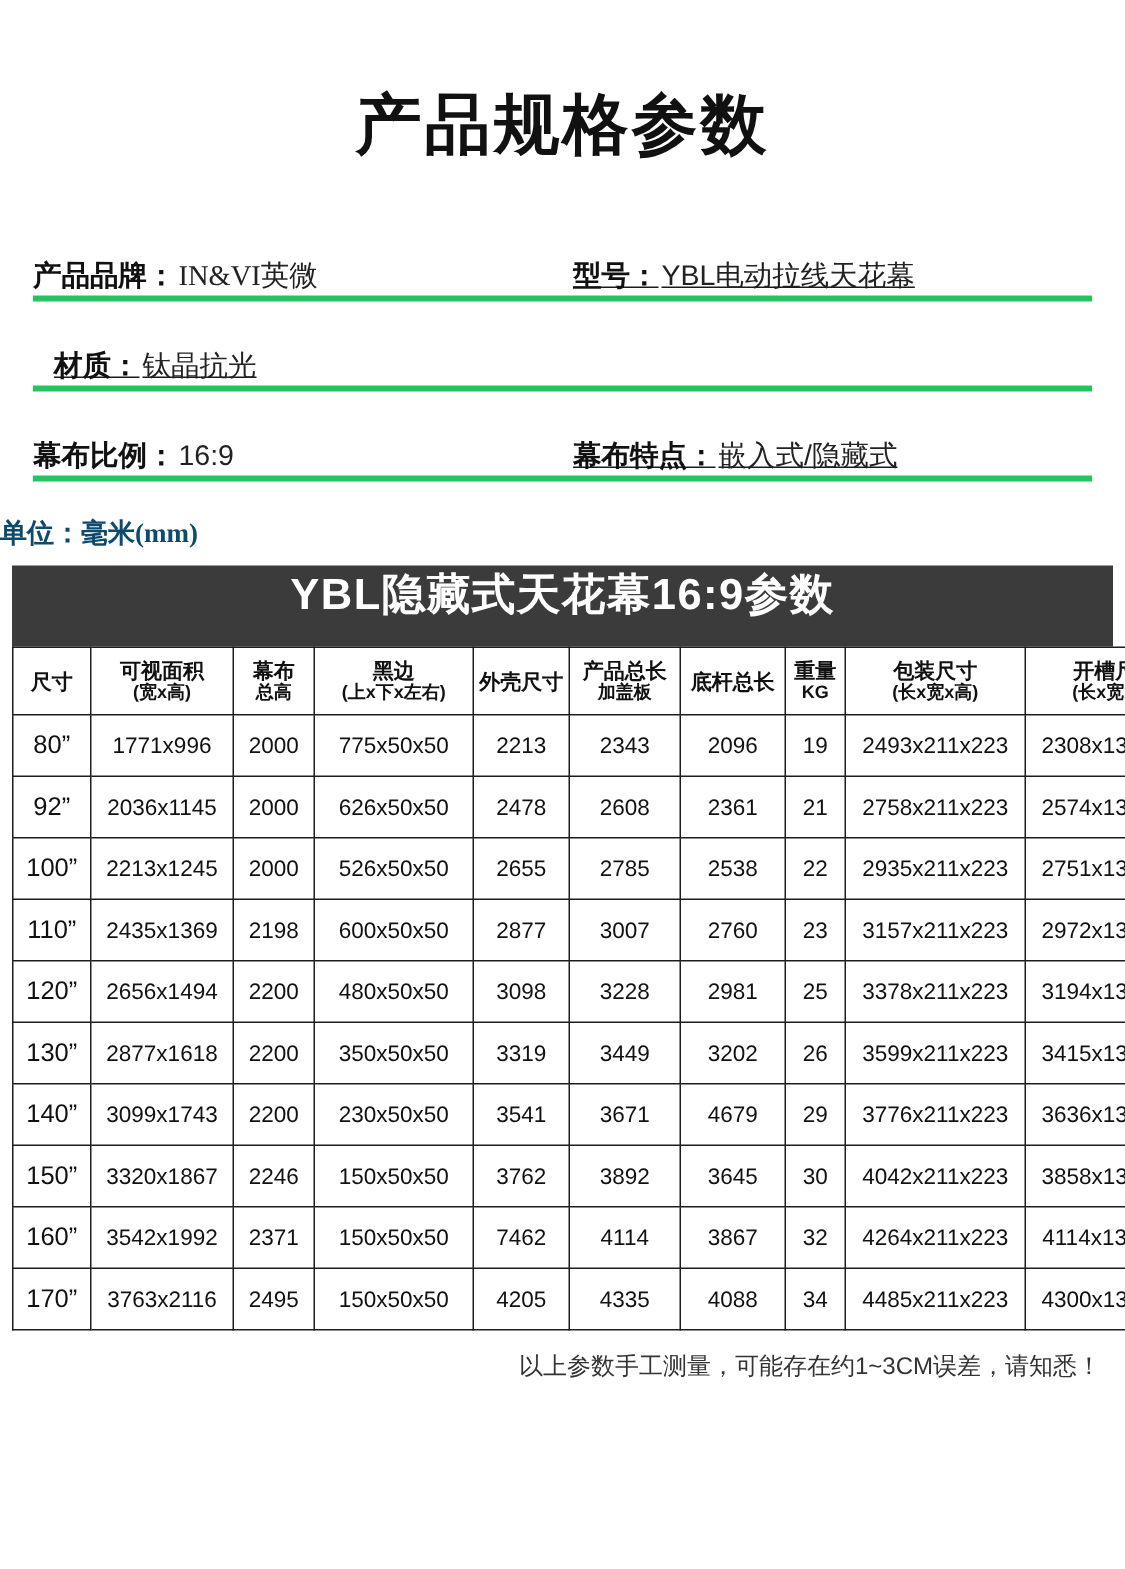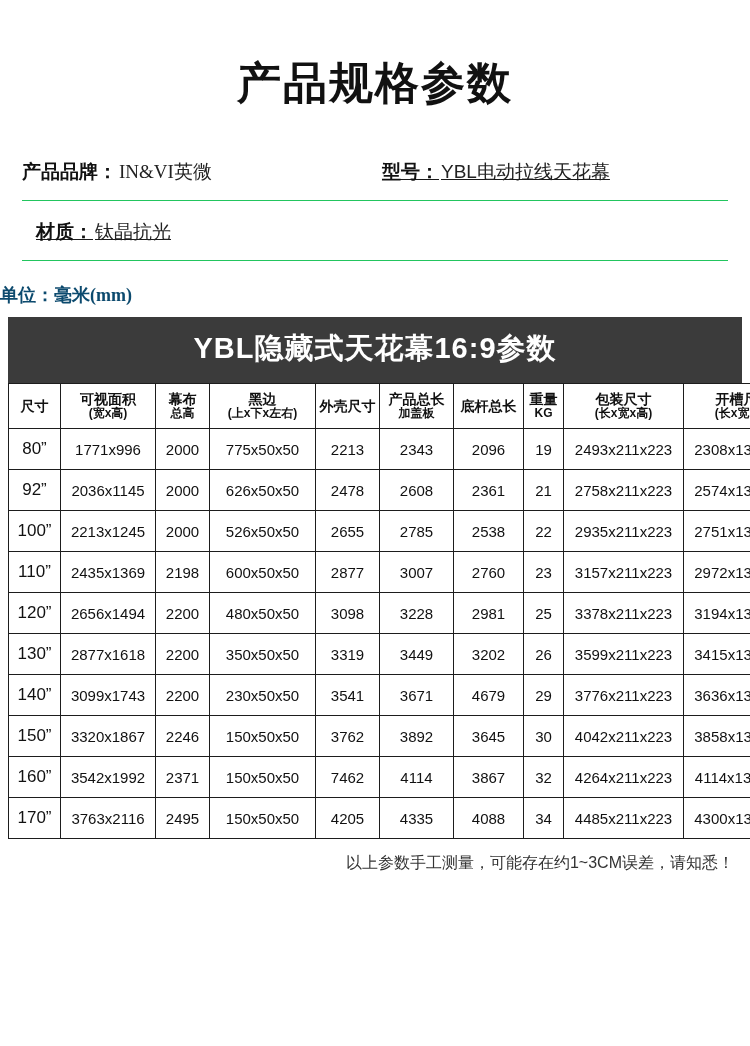--- a/index.html
+++ b/index.html
@@ -33,23 +33,23 @@
     color: #111111;
   }
 
   
   .spec-block {
     margin: 24px 22px 0 22px;
   }
   .spec-row {
     display: flex;
     align-items: flex-end;
-    border-bottom: 1px solid #22c55e;
+    border-bottom: 4px solid #22c55e;
     height: 60px;
-    padding-bottom: 15px;
+    padding-bottom: 0;
     box-sizing: border-box;
   }
   .spec-cell {
     width: 50%;
     display: flex;
     align-items: baseline;
     font-size: 19px;
   }
   .spec-cell.right {
     padding-left: 14px;
@@ -84,21 +84,21 @@
   .table-wrap {
     margin: 0 8px;
   }
   .table-header-bar {
     background: #3b3b3b;
     color: #ffffff;
     text-align: center;
     font-size: 29px;
     font-weight: bold;
     letter-spacing: 1px;
-    padding: 12px 0 14px 0;
+    padding: 0 0 14px 0;
   }
   table.spec-table {
     border-collapse: collapse;
     width: 100%;
     table-layout: fixed;
     font-size: 14px;
   }
   table.spec-table th,
   table.spec-table td {
     border: 1px solid #1d1d1d;
@@ -165,20 +165,30 @@
       </div>
     </div>
 
     <div class="spec-row">
       <div class="spec-cell right">
         <span class="spec-label">材质：</span>
         <span class="spec-value">钛晶抗光</span>
       </div>
     </div>
 
+    <div class="spec-row">
+      <div class="spec-cell">
+        <span class="spec-label">幕布比例：</span>
+        <span class="spec-value">16:9</span>
+      </div>
+      <div class="spec-cell right">
+        <span class="spec-label">幕布特点：</span>
+        <span class="spec-value">嵌入式/隐藏式</span>
+      </div>
+    </div>
 
   </div>
 
   <div class="unit-note">单位：毫米(mm)</div>
 
   <div class="table-wrap">
     <div class="table-header-bar">YBL隐藏式天花幕16:9参数</div>
 
     <table class="spec-table">
       <colgroup>

